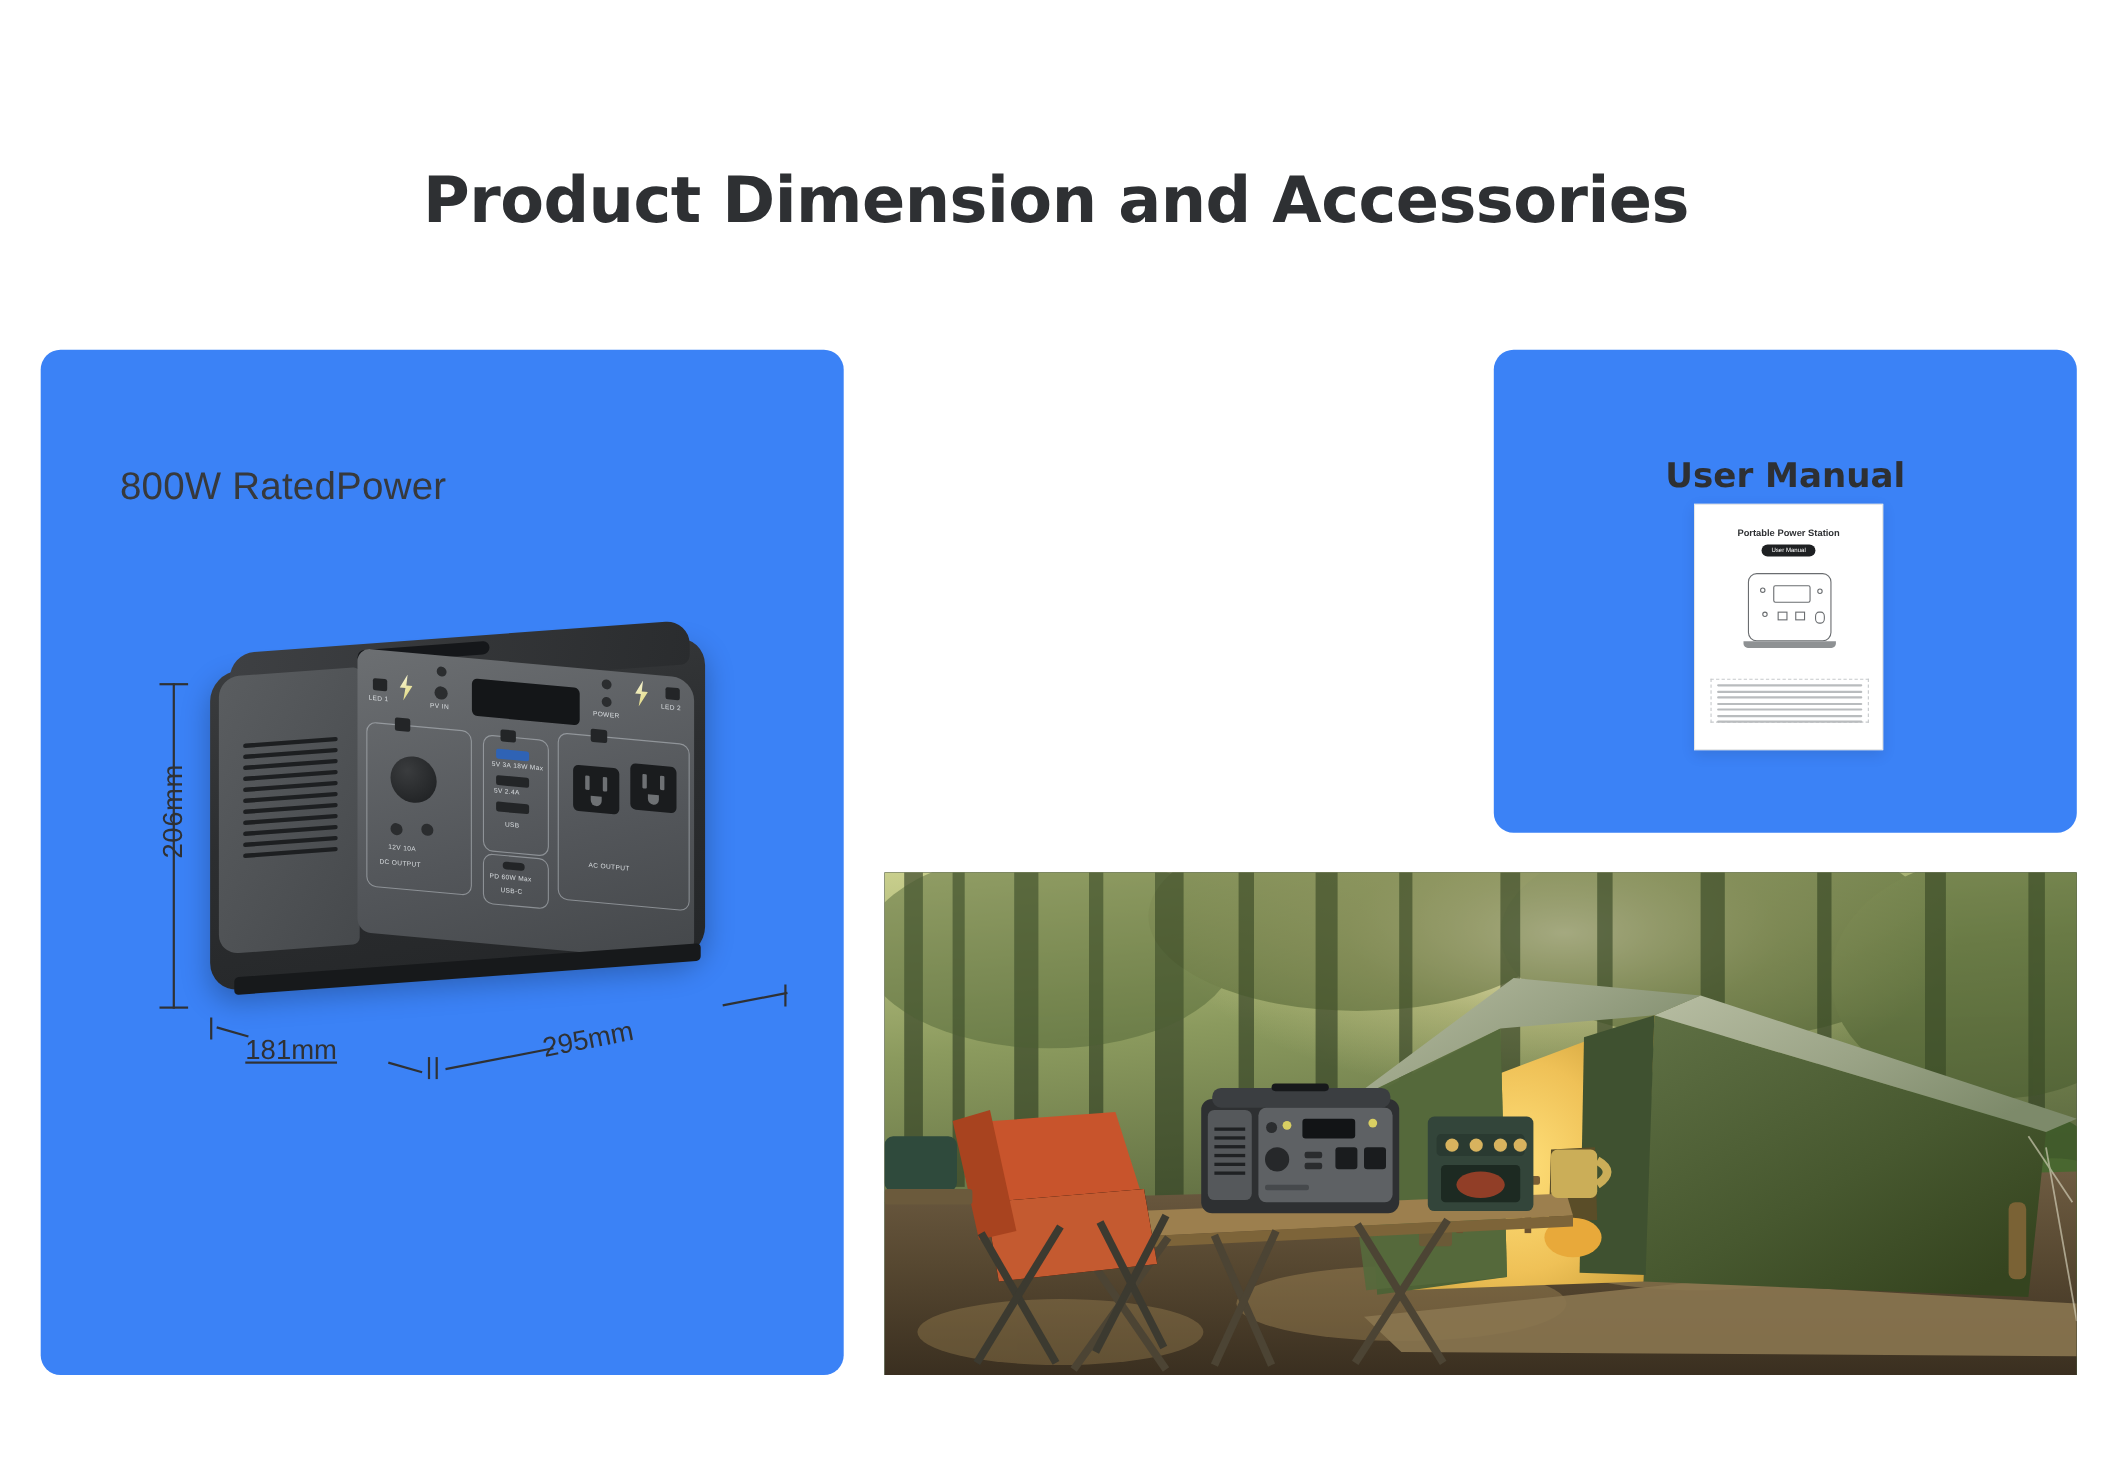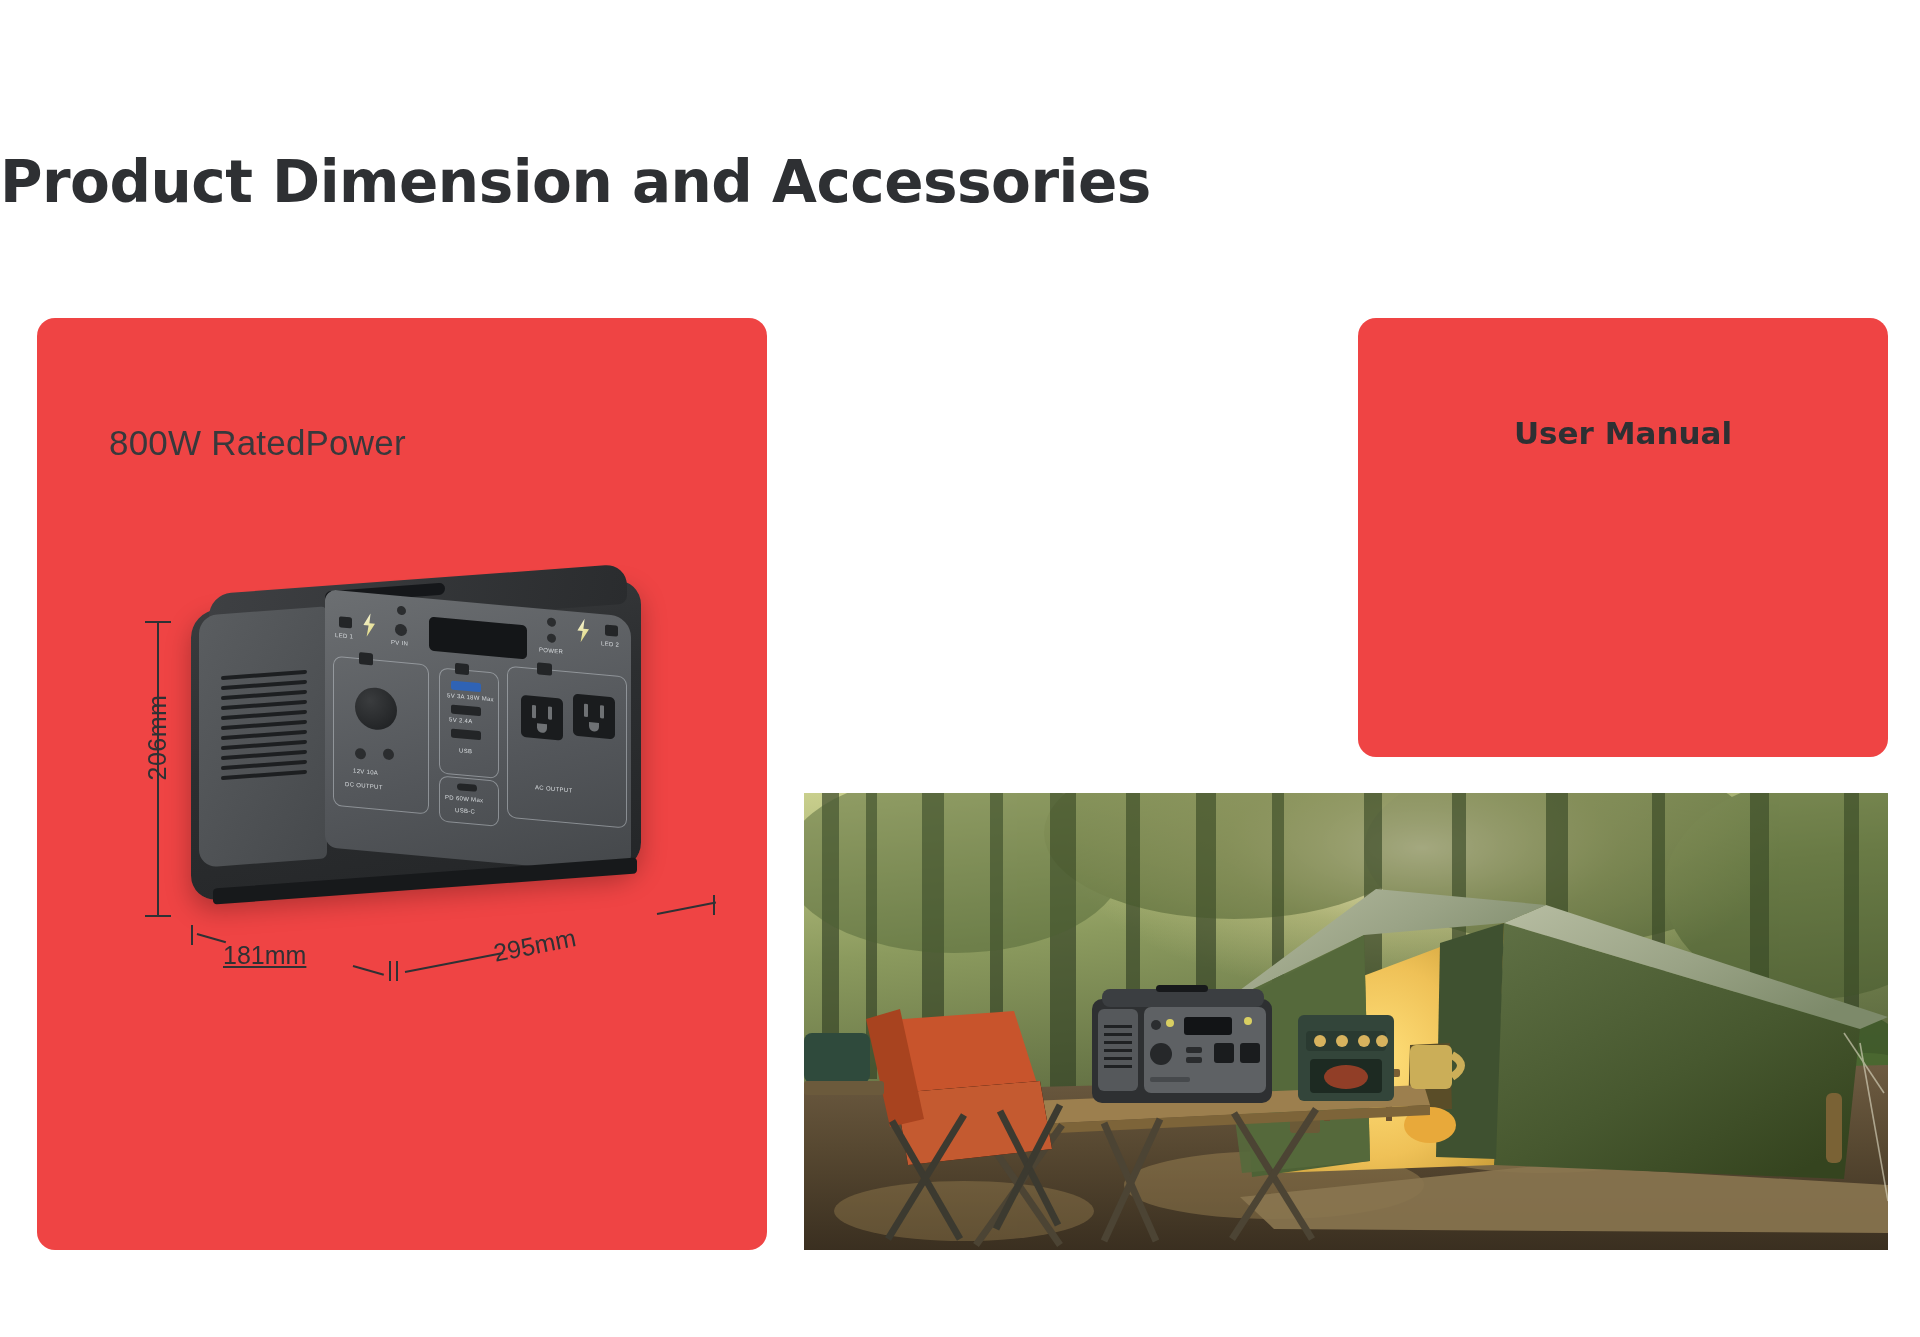--- a/index.html
+++ b/index.html
@@ -8,31 +8,32 @@
     background: #ffffff;
     font-family: "Liberation Sans", sans-serif;
     overflow: hidden;
   }
   .page { position: relative; width: 1920px; height: 1337px; background: #fff; }
 
   
   .page-title {
     position: absolute;
     top: 148px; left: 0; width: 1920px;
+    text-align: center;
     font-size: 58px;
     font-weight: 700;
     letter-spacing: -0.5px;
     color: #2e3033;
     font-family: "DejaVu Sans", sans-serif;
   }
 
   
   .card {
     position: absolute;
-    background: #ef4444;
+    background: #3b82f6;
     border-radius: 18px;
   }
   #card-dimension { left: 37px;   top: 318px; width: 730px; height: 932px; }
   #card-cable     { left: 804px;  top: 318px; width: 514px; height: 439px; }
   #card-manual    { left: 1358px; top: 318px; width: 530px; height: 439px; }
 
   .card-title {
     position: absolute;
     width: 100%;
     text-align: center;
@@ -329,20 +330,45 @@
         <div class="tick" style="left:556px; top:322px;"></div>
       </div>
 
     </div>
   </div>
 
 
   <div class="card" id="card-manual">
     <div class="card-title">User Manual</div>
 
+    <div class="manual-sheet">
+      <div class="manual-title">Portable Power Station</div>
+      <div class="manual-badge">User Manual</div>
+
+      <div class="manual-device">
+        <div class="manual-screen"></div>
+        <div class="manual-dot" style="left:10px; top:12px;"></div>
+        <div class="manual-dot" style="left:62px; top:13px;"></div>
+        <div class="manual-dot" style="left:12px; top:34px;"></div>
+        <div class="manual-sq" style="left:26px; top:34px;"></div>
+        <div class="manual-sq" style="left:42px; top:34px;"></div>
+        <div class="manual-dot" style="left:60px; top:34px; width:9px; height:11px; border-radius:40%;"></div>
+      </div>
+      <div class="manual-feet"></div>
+
+      <div class="manual-textbox">
+        <i></i>
+          <i></i>
+          <i></i>
+          <i></i>
+          <i></i>
+          <i></i>
+          <i></i>
+      </div>
+    </div>
   </div>
 
   <div id="photo">
     <svg width="1084" height="457" viewBox="0 0 1084 457" preserveAspectRatio="none">
       <defs>
         <linearGradient id="skyGrad" x1="0" y1="0" x2="0.25" y2="1">
           <stop offset="0%" stop-color="#c9cf8d"></stop>
           <stop offset="35%" stop-color="#8b9a5e"></stop>
           <stop offset="100%" stop-color="#3d4a2b"></stop>
         </linearGradient>

